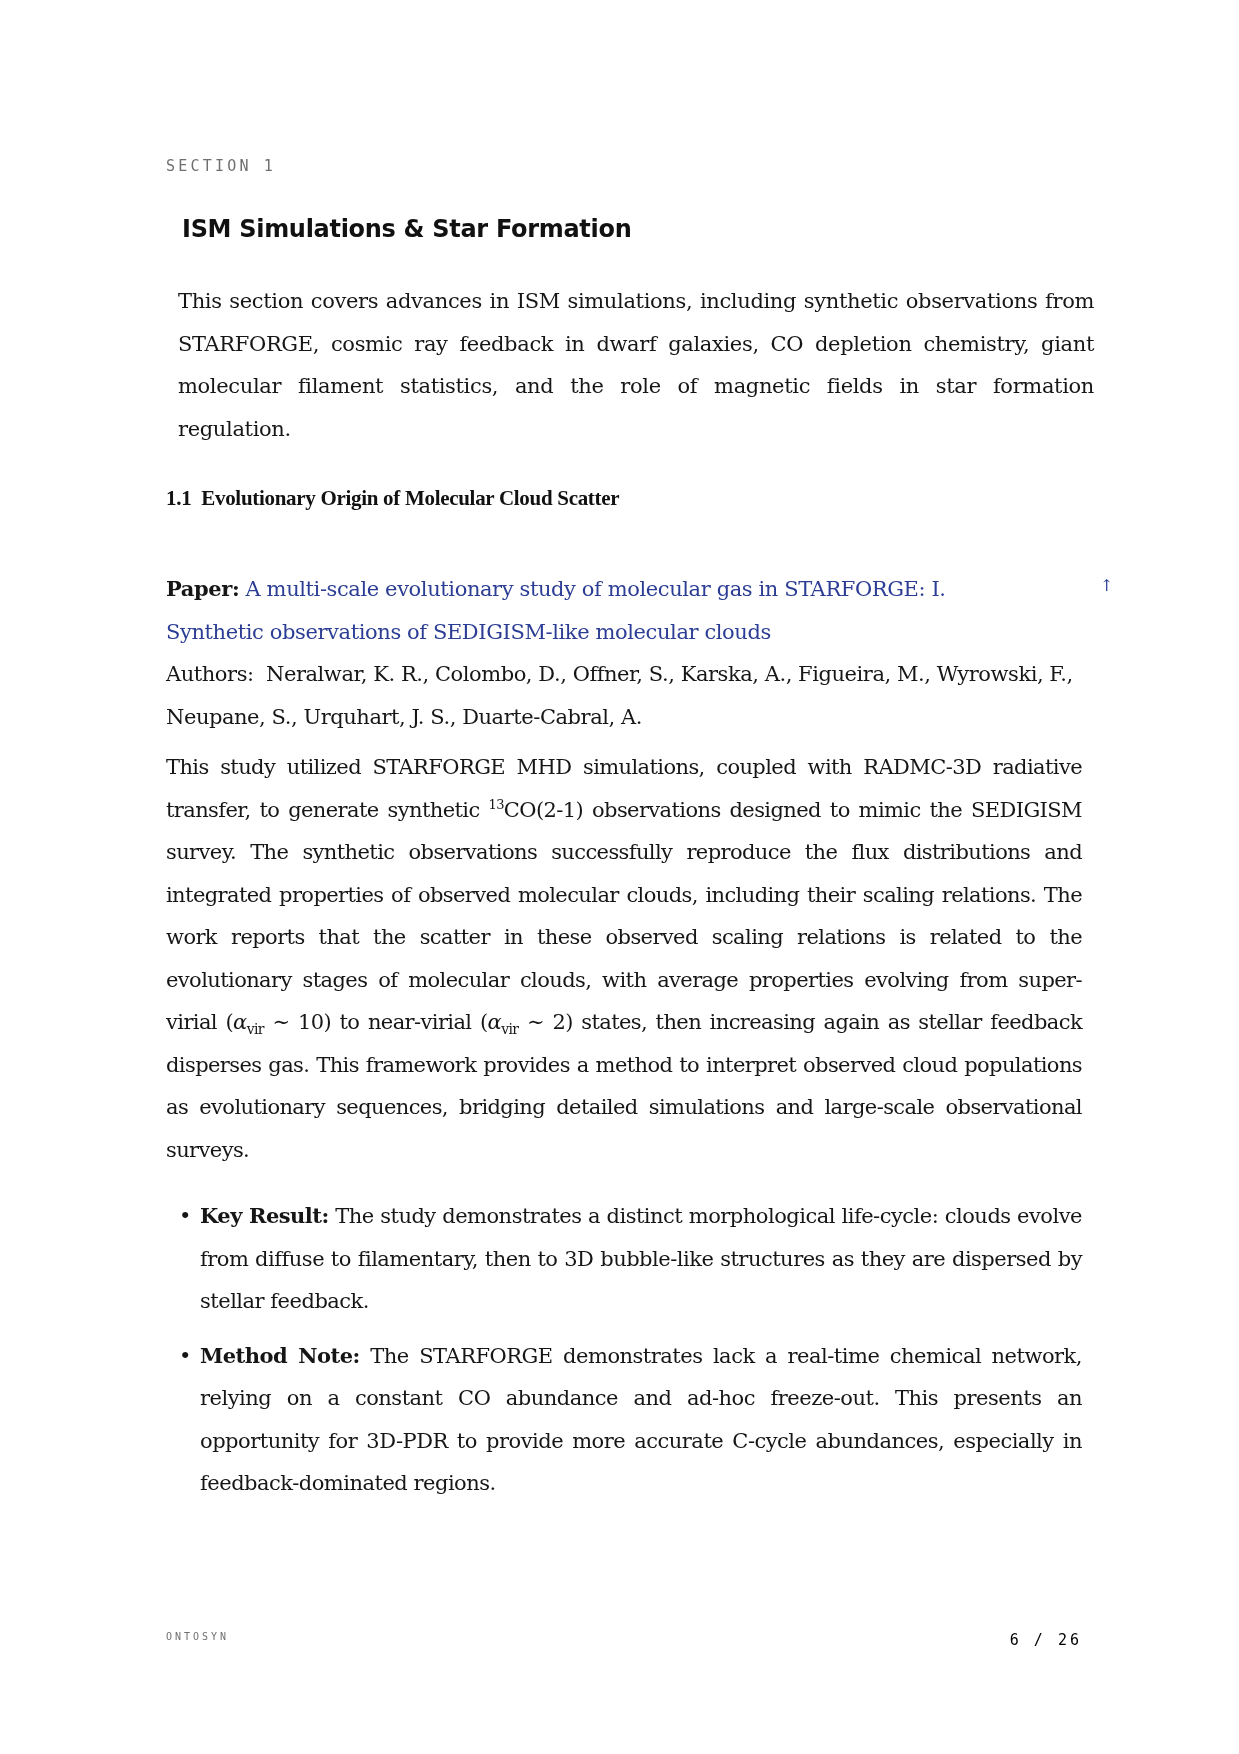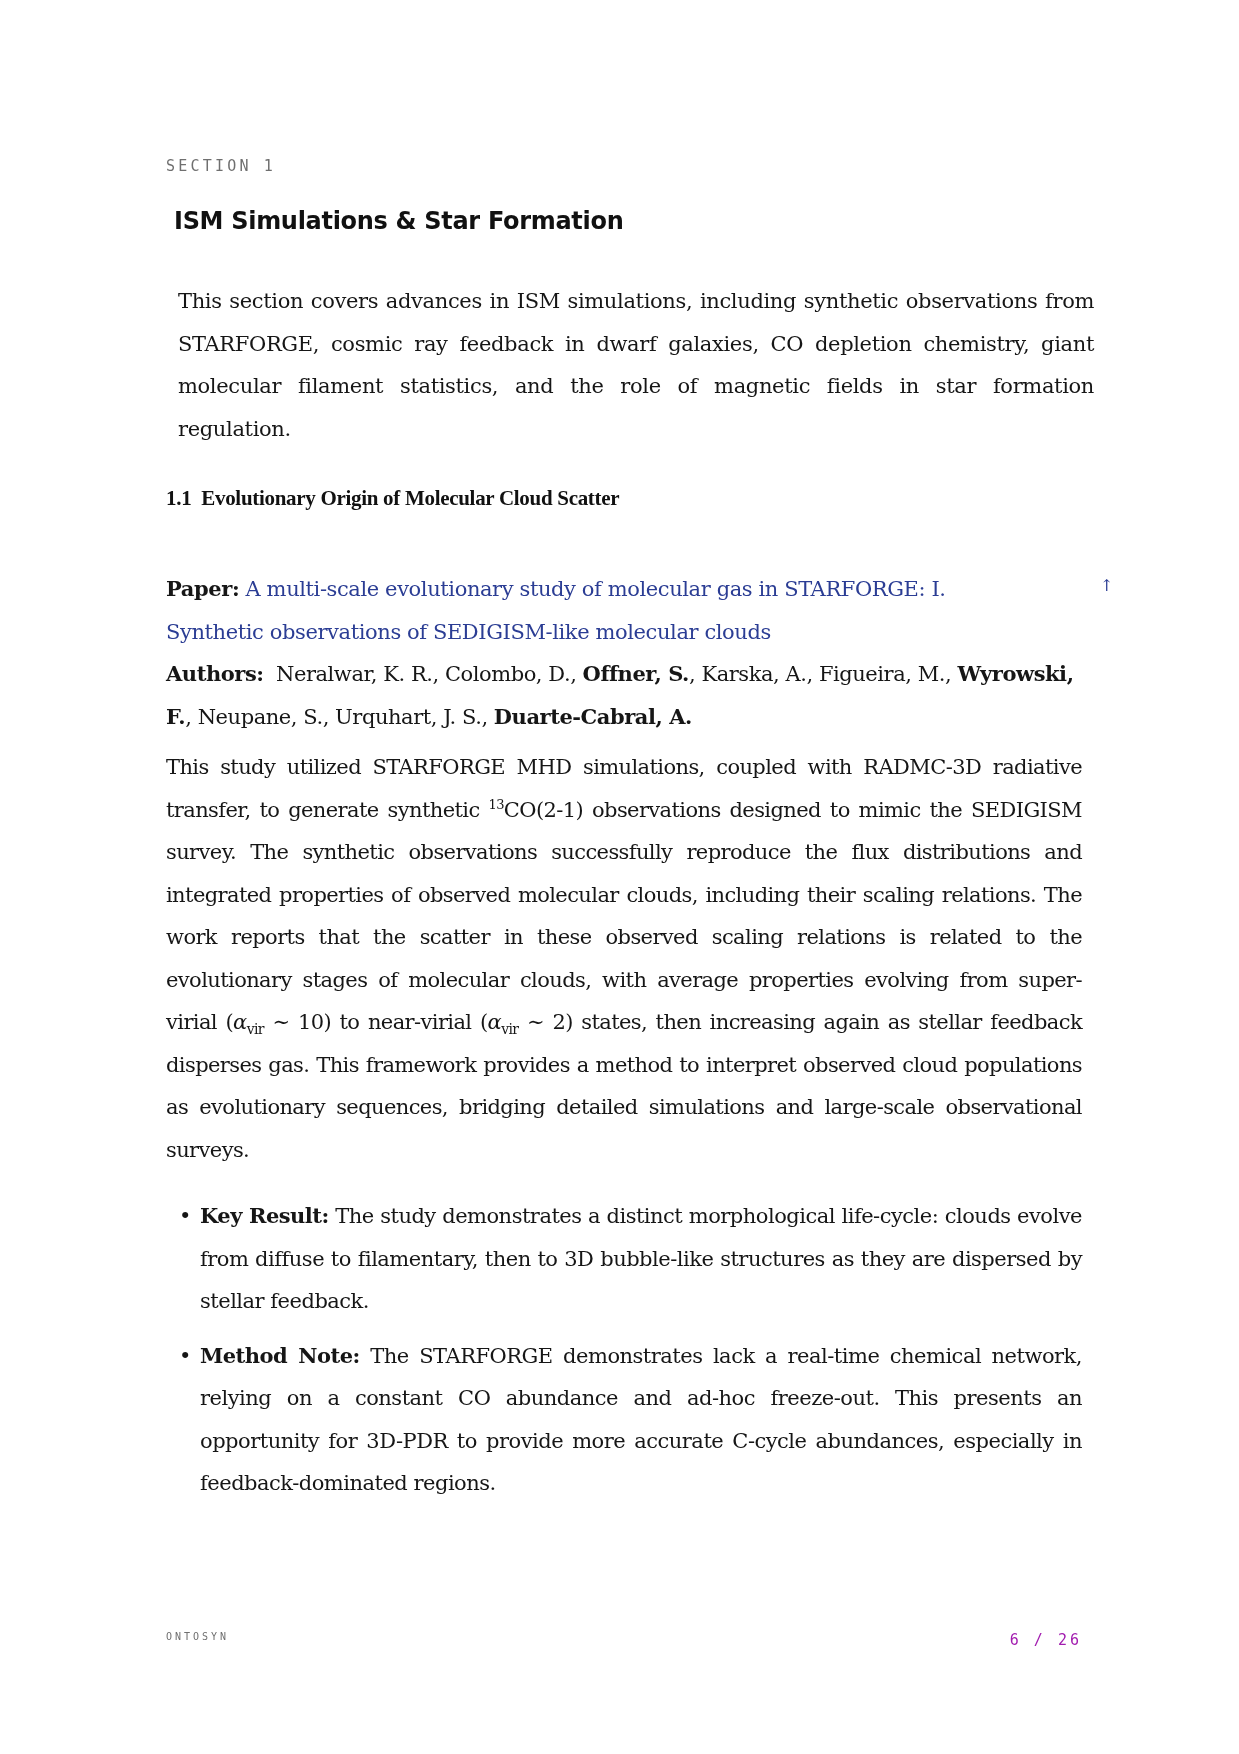--- a/index.html
+++ b/index.html
@@ -7,21 +7,21 @@
   .page { position: absolute; left: 166px; top: 0; width: 916px; }
   .mono { font-family: "DejaVu Sans Mono", "Liberation Mono", monospace; }
   .sans { font-family: "DejaVu Sans", "Liberation Sans", sans-serif; }
   .serif { font-family: "DejaVu Serif", "Liberation Serif", serif; }
 
   .section-label {
     position: absolute; top: 157px; left: 0;
     font-size: 15px; letter-spacing: 3.2px; color: #6f6f6f;
   }
   .section-title {
-    position: absolute; top: 199px; left: 0; margin: 8px;
+    position: absolute; top: 199px; left: 0; margin: 16px;
     font-size: 24px; font-weight: bold; color: #111; letter-spacing: -0.3px;
   }
   .intro {
     position: absolute; top: 268px; left: 0; width: 916px; margin: 12px;
     font-size: 21px; line-height: 42.5px; text-align: justify; letter-spacing: -0.35px;
   }
   .subsection-title {
     position: absolute; top: 486px; left: 0; margin: 0;
     font-size: 21px; font-weight: bold; color: #111; letter-spacing: -0.3px;
     white-space: pre;
@@ -34,21 +34,21 @@
   .paper-line .label { font-weight: bold; color: #161616; }
   .paper-line a { color: #2b3d94; text-decoration: none; }
   .back-arrow {
     position: absolute; top: 576px; left: 934px;
     font-size: 16px; color: #2b3d94; cursor: pointer;
   }
   .authors {
     position: absolute; top: 653px; left: 0; width: 916px; margin: 0;
     font-size: 21px; line-height: 42.5px; letter-spacing: -0.45px;
   }
-  .authors .label, .authors b { font-weight: bold; margin-top: 41px; }
+  .authors .label, .authors b { font-weight: normal; margin-top: 41px; }
   .summary {
     position: absolute; top: 746px; left: 0; width: 916px; margin: 0;
     font-size: 21px; line-height: 42.5px; text-align: justify; letter-spacing: -0.6px;
   }
   .summary sup { font-size: 13px; line-height: 0; vertical-align: 8px; }
   .summary sub { font-size: 14px; line-height: 0; vertical-align: -5px; }
   .summary i { font-style: italic; }
   .bullets {
     position: absolute; top: 1195px; left: 0; width: 916px; margin: 0; padding: 0; list-style: none;
   }
@@ -58,21 +58,21 @@
     margin-bottom: 12px;
   }
   .bullets li .dot { position: absolute; left: 13px; top: 0; }
   .bullets li .label { font-weight: bold; }
   .footer-left {
     position: absolute; top: 1631px; left: 0;
     font-size: 10px; letter-spacing: 3px; color: #6f6f6f;
   }
   .footer-right {
     position: absolute; top: 1631px; right: 0;
-    font-size: 15px; letter-spacing: 3px; color: #a21caf;
+    font-size: 15px; letter-spacing: 3px; color: #000000;
     white-space: pre;
   }
 </style>
 </head>
 <body>
 
 <div class="page">
 
   <div class="section-label mono">SECTION 1</div>
 

